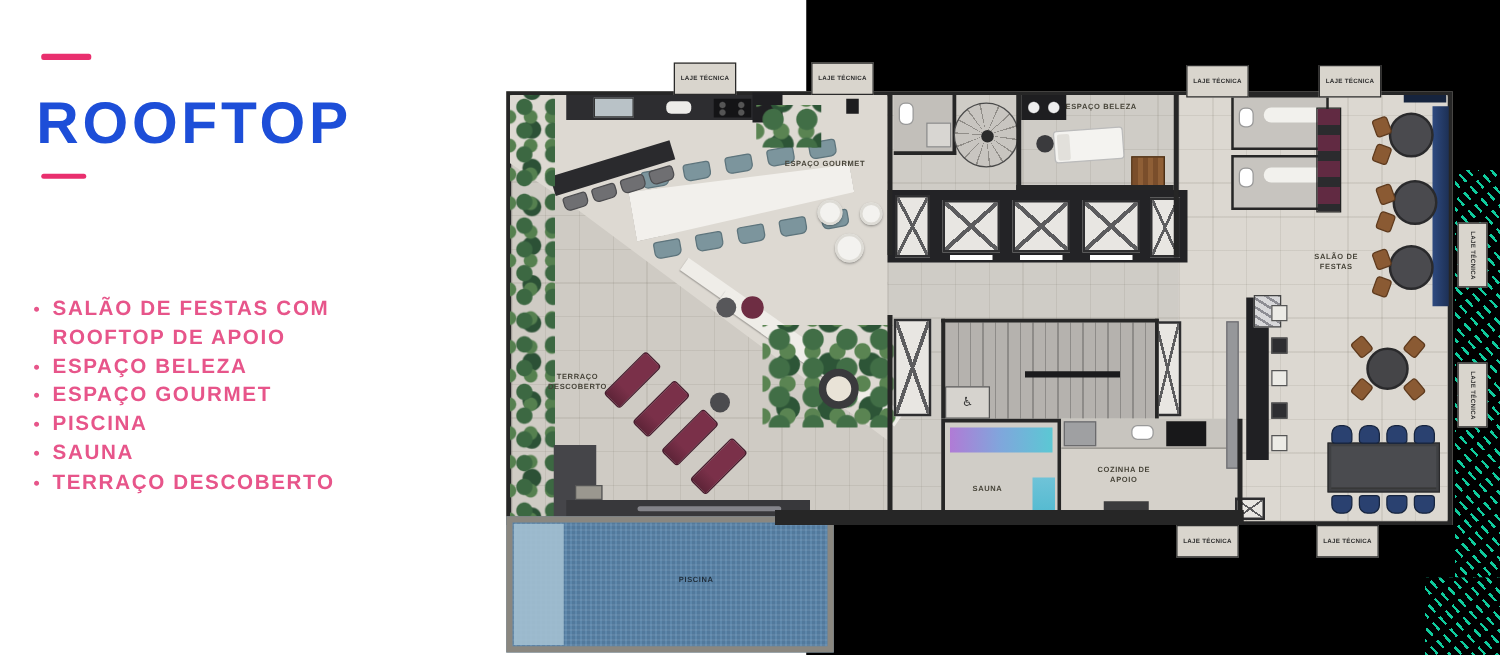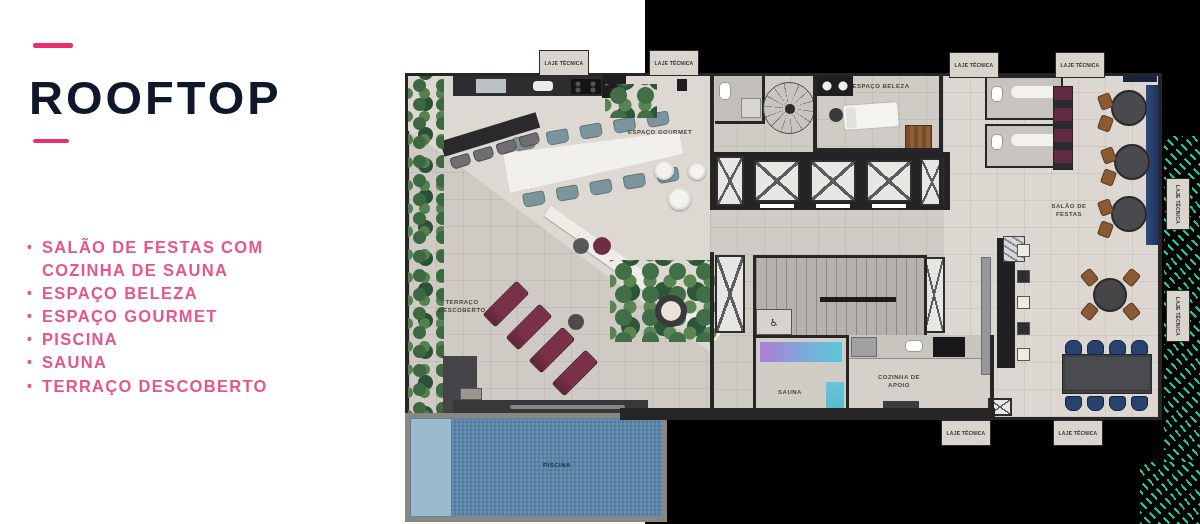--- a/index.html
+++ b/index.html
@@ -1,21 +1,21 @@
 <!DOCTYPE html>
 <html><head>
 <meta charset="utf-8">
 <style>
   html,body{margin:0;padding:0;background:#888;}
   .stage{position:relative;width:1200px;height:524px;background:#ffffff;overflow:hidden;
          font-family:"Liberation Sans","DejaVu Sans",sans-serif;}
   .a{position:absolute;box-sizing:border-box;}
 
   
-  .panel-title{font-weight:800;font-size:47px;letter-spacing:3px;color:#0f172a;}
+  .panel-title{font-weight:800;font-size:47px;letter-spacing:3px;color:#1d4ed8;}
   .dash{background:#e92f6e;border-radius:2px;}
   .amenities{list-style:none;margin:0;padding:0;width:300px;}
   .amenities li{display:flex;gap:7px;font-weight:700;font-size:16.5px;line-height:1.4;
                 letter-spacing:1.3px;color:#e7558a;}
   .amenities .blt{flex:0 0 10px;text-align:center;font-size:14px;line-height:1.65;}
 
   
   .wall{background:#262626;}
   .tiles{background-image:
      repeating-linear-gradient(0deg,rgba(90,85,70,.10) 0 1px,transparent 1px 27px),
@@ -65,21 +65,21 @@
 
 <div class="stage">
 
   <div class="a" style="left:0;top:0;width:400px;height:524px;background:#fff;z-index:5;">
     <div class="a dash" style="left:33px;top:43px;width:40px;height:5px;"></div>
     <div class="a panel-title" style="left:29px;top:70px;">ROOFTOP</div>
     <div class="a dash" style="left:33px;top:139px;width:36px;height:4px;"></div>
     <ul class="a amenities" style="left:25px;top:236px;">
       <li>
           <span class="blt">•</span>
-          <span>SALÃO DE FESTAS COM COZINHA DE SAUNA</span>
+          <span>SALÃO DE FESTAS COM ROOFTOP DE APOIO</span>
         </li>
       <li>
           <span class="blt">•</span>
           <span>ESPAÇO BELEZA</span>
         </li>
       <li>
           <span class="blt">•</span>
           <span>ESPAÇO GOURMET</span>
         </li>
       <li>

